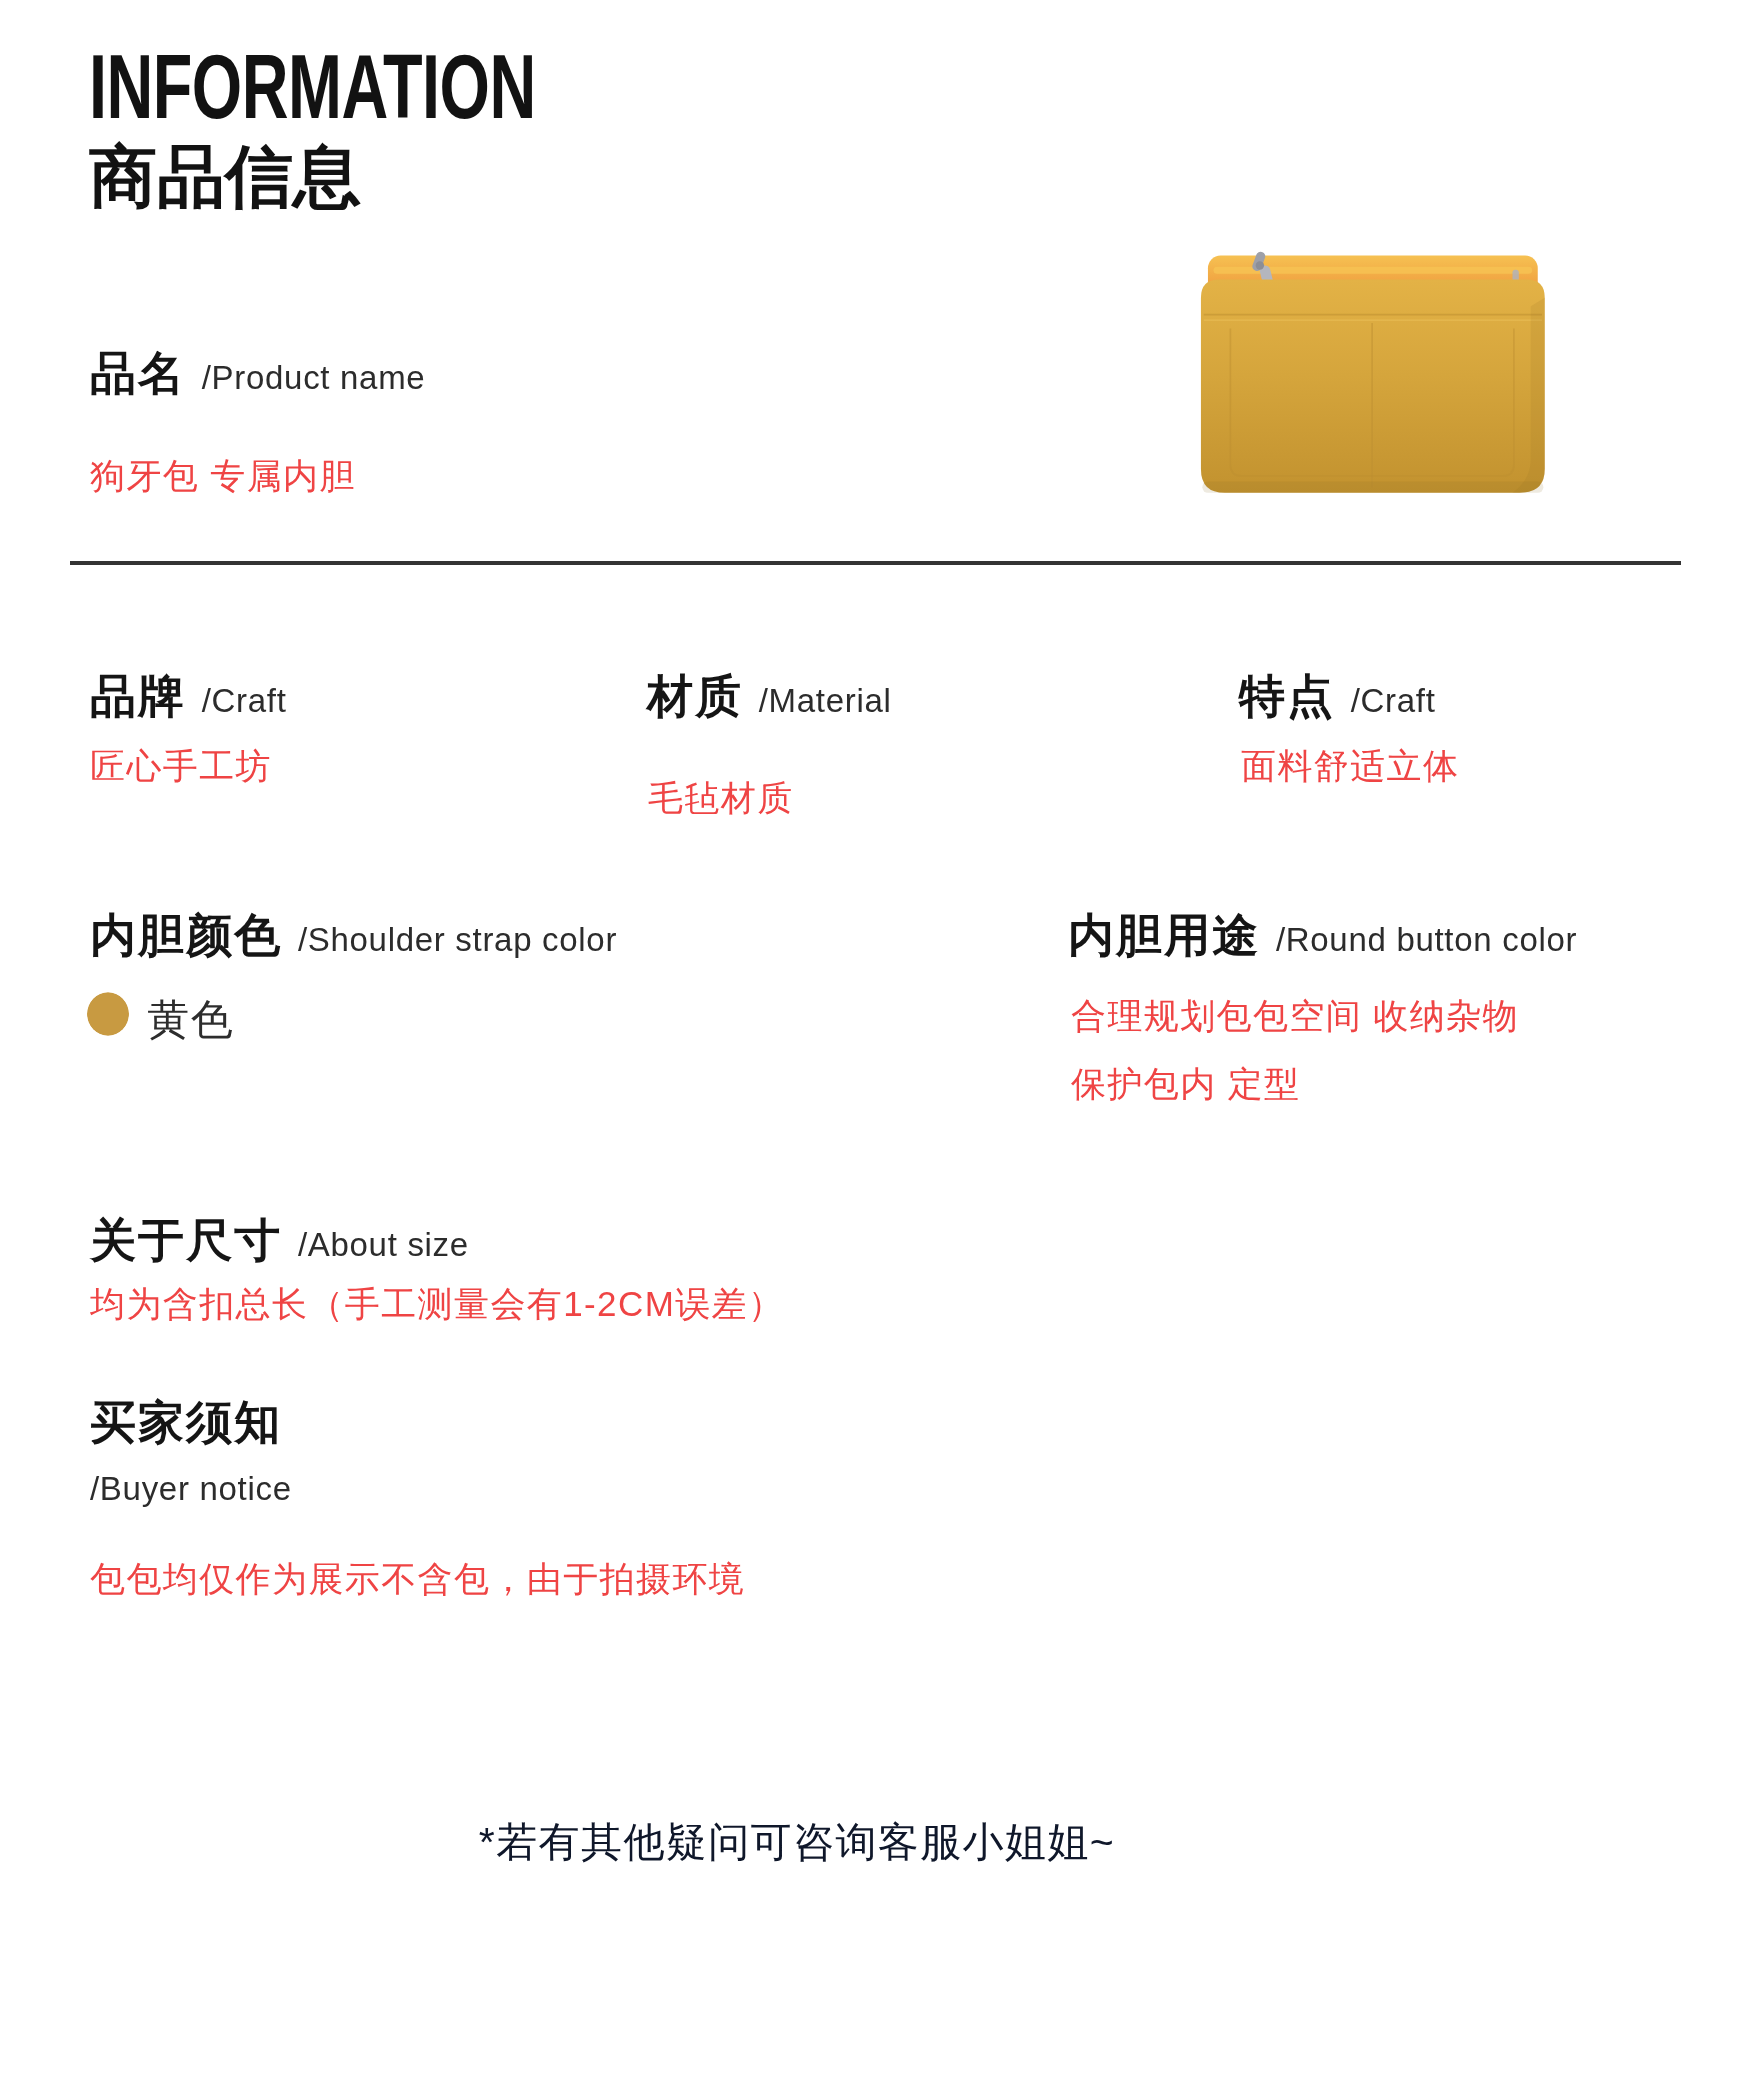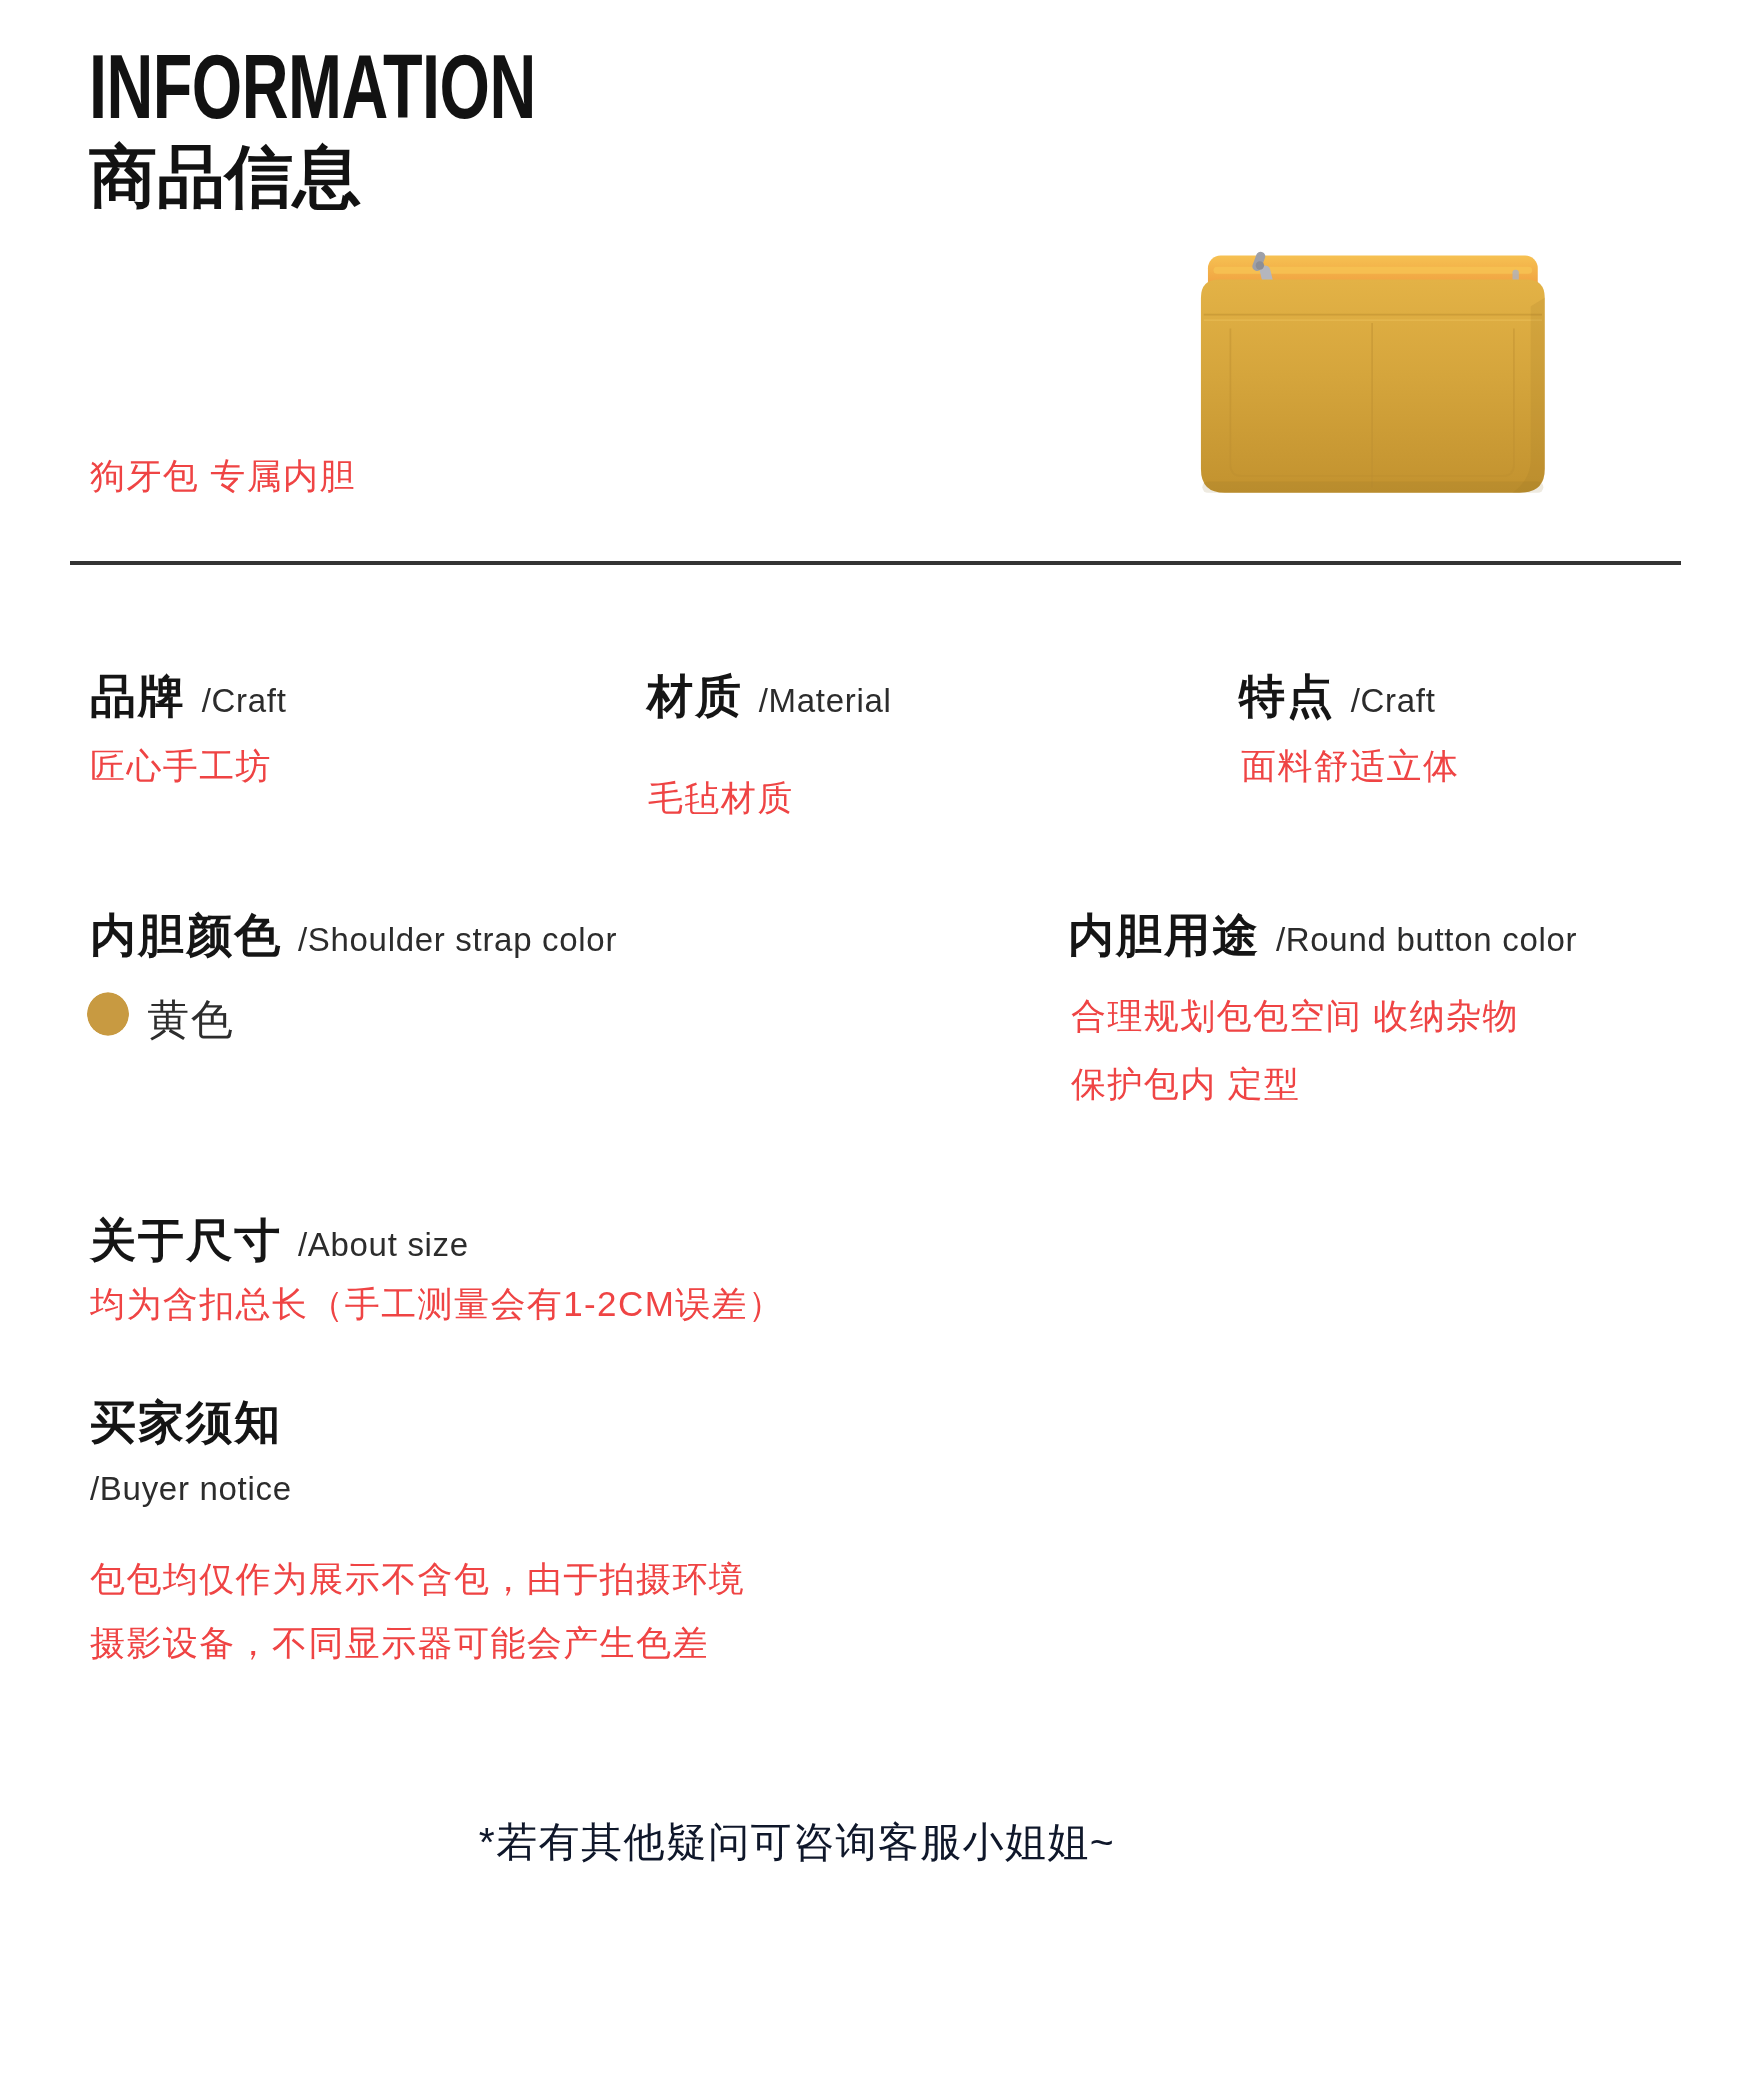--- a/index.html
+++ b/index.html
@@ -78,20 +78,24 @@
       <path d="M252 104 L252 338" stroke-width="2.5" fill="none" opacity="0.5" stroke="#bd8f31"></path>
 
       <path d="M50 112 L50 306 Q50 322 66 322 L438 322 Q454 322 454 306 L454 112" stroke-width="2.5" fill="none" opacity="0.45" stroke="#bd8f31"></path>
 
       <path d="M498 68 L498 312 Q498 346 462 346 L452 346 Q478 328 478 298 L478 80 Z" fill="#9c7425" opacity="0.16"></path>
 
       <rect x="10" y="330" width="486" height="16" rx="8" fill="#8a6a20" opacity="0.14"></rect>
     </svg>
   </div>
 
+  <div class="sec-head" style="left:90px; top:343px;">
+    <span class="cn">品名</span>
+    <span class="en">/Product name</span>
+  </div>
   <div class="value" style="left:90px; top:455px;">狗牙包 专属内胆</div>
 
   <div class="divider"></div>
 
   <div class="sec-head" style="left:90px; top:666px;">
     <span class="cn">品牌</span>
     <span class="en">/Craft</span>
   </div>
   <div class="value" style="left:90px; top:745px;">匠心手工坊</div>
 
@@ -129,18 +133,17 @@
     <span class="cn">关于尺寸</span>
     <span class="en">/About size</span>
   </div>
   <div class="value" style="left:90px; top:1283px;">均为含扣总长（手工测量会有1-2CM误差）</div>
 
   <div class="sec-head" style="left:90px; top:1392px;flex-direction:column;">
     <span class="cn">买家须知</span>
     <span class="en">/Buyer notice</span>
   </div>
   <div class="value" style="left:90px; top:1558px;">包包均仅作为展示不含包，由于拍摄环境</div>
-  <div class="value" style="left:90px; top:1622px;">摄影设备，不同显示器可能会产生色差</div>
 
   <div class="footer-note">*若有其他疑问可咨询客服小姐姐~</div>
 
 </div>
 
 
 </body></html>

